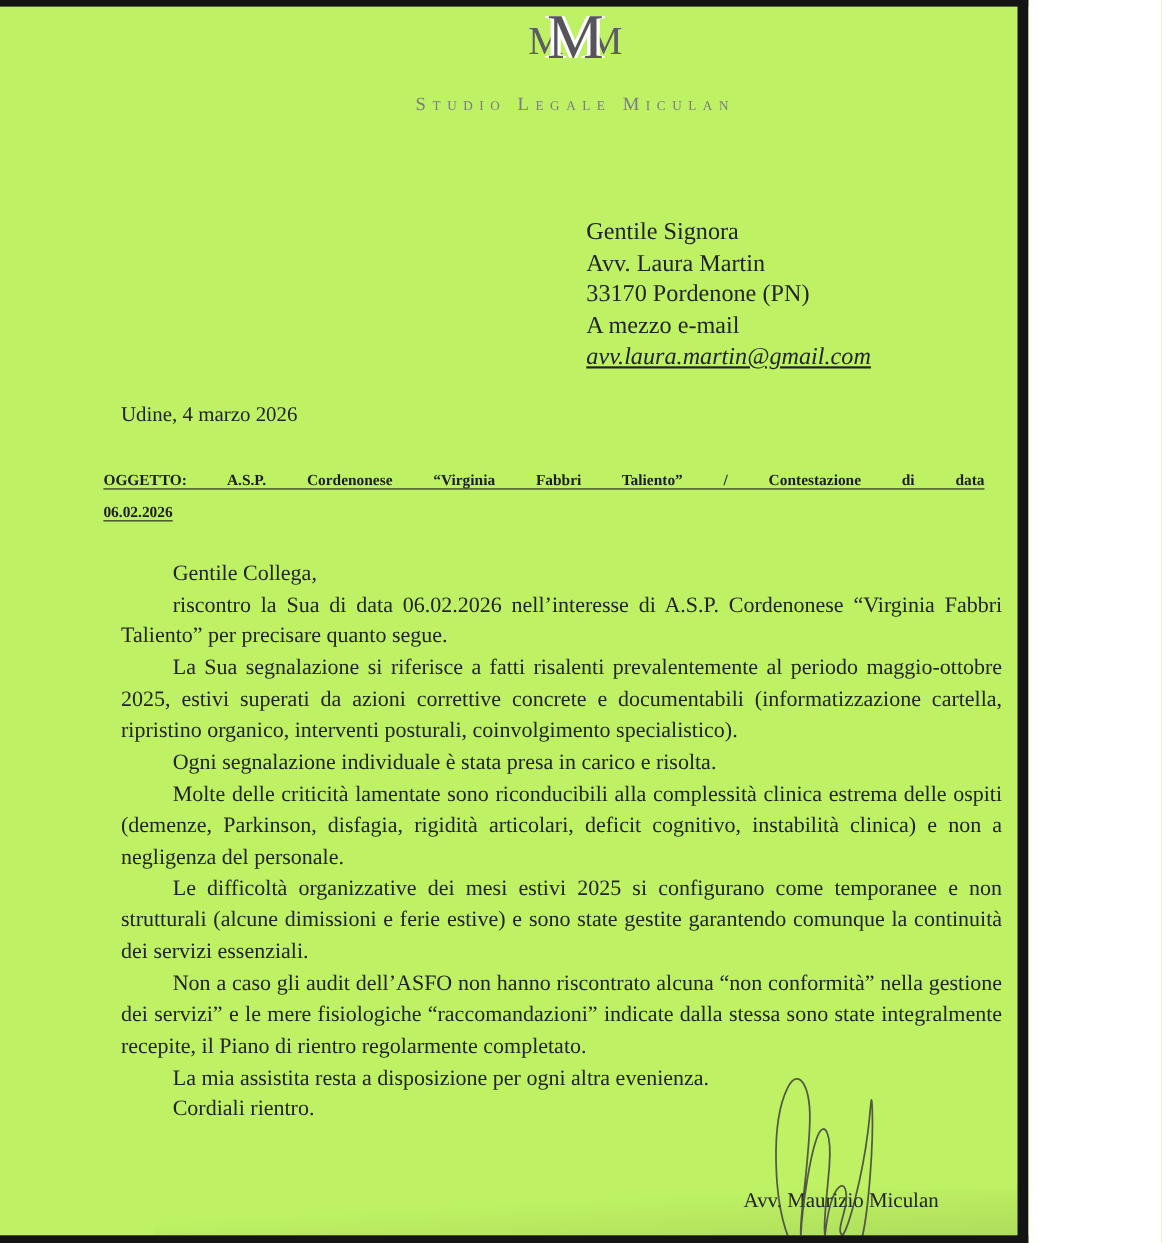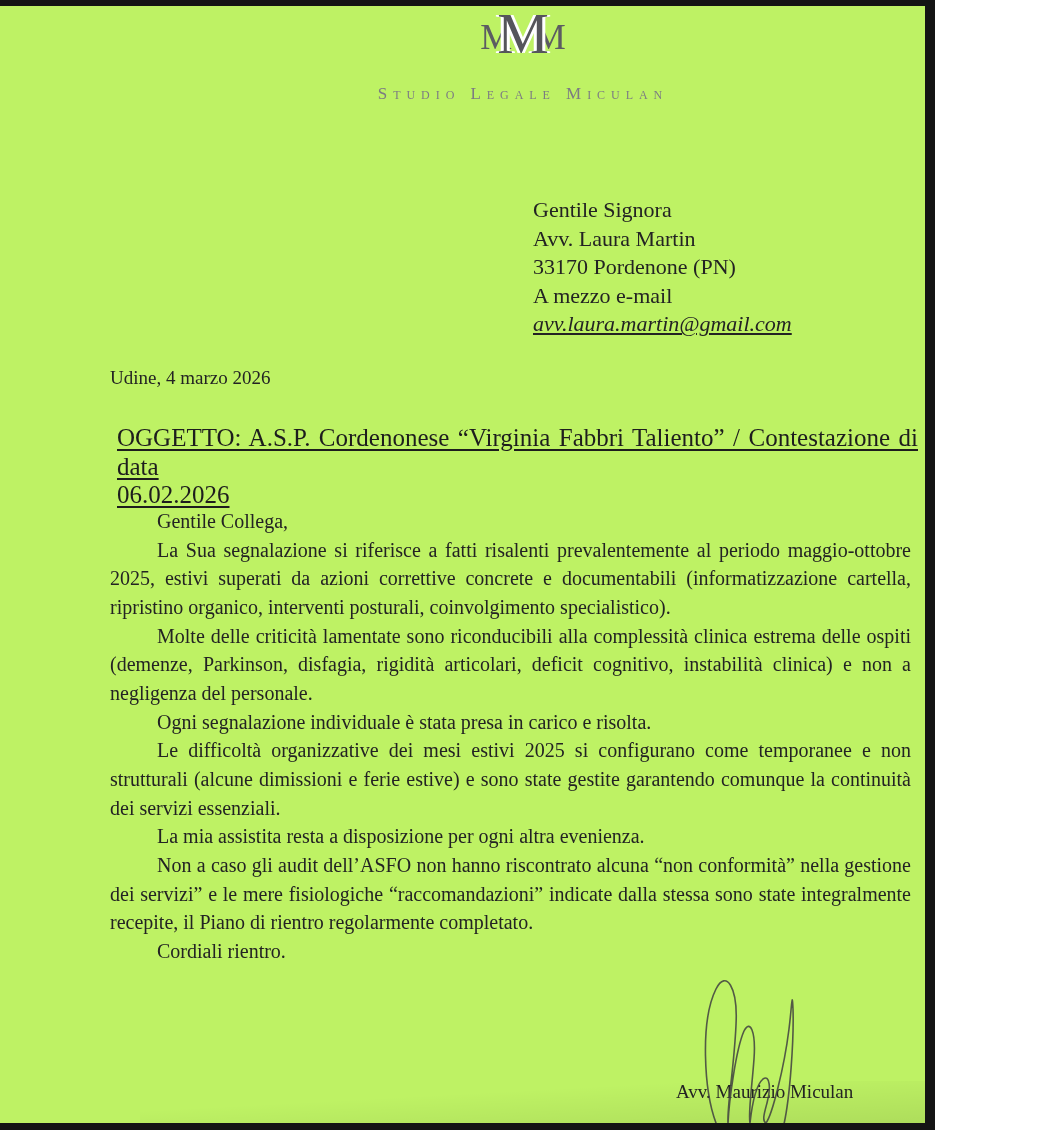--- a/index.html
+++ b/index.html
@@ -55,22 +55,22 @@
   .recipient .email { font-style: italic; text-decoration: underline; text-underline-offset: 2px; }
 
   
   .date-line {
     position: absolute; left: 110px; top: 367px;
     font-size: 19px; color: #232323;
   }
 
   
   .subject {
-    position: absolute; left: 117px; top: 424px; width: 801px;
-    font-size: 25px; font-weight: normal; line-height: 28.6px; color: #1d1d1d;
+    position: absolute; left: 94px; top: 424px; width: 801px;
+    font-size: 14px; font-weight: bold; line-height: 28.6px; color: #1d1d1d;
   }
   .subject-line1 {
     text-align: justify; text-align-last: justify;
     text-decoration: underline; text-underline-offset: 3px;
   }
   .subject-line2 { text-decoration: underline; text-underline-offset: 3px; }
 
   
   .letter-body {
     position: absolute; left: 110px; top: 507px; width: 801px;
@@ -113,26 +113,27 @@
 
   <div class="date-line">Udine, 4 marzo 2026</div>
 
   <div class="subject">
     <div class="subject-line1">OGGETTO: A.S.P. Cordenonese “Virginia Fabbri Taliento” / Contestazione di data</div>
     <div class="subject-line2">06.02.2026</div>
   </div>
 
   <div class="letter-body">
     <p>Gentile Collega,</p>
+    <p>riscontro la Sua di data 06.02.2026 nell’interesse di A.S.P. Cordenonese “Virginia Fabbri Taliento” per precisare quanto segue.</p>
     <p>La Sua segnalazione si riferisce a fatti risalenti prevalentemente al periodo maggio-ottobre 2025, estivi superati da azioni correttive concrete e documentabili (informatizzazione cartella, ripristino organico, interventi posturali, coinvolgimento specialistico).</p>
+    <p>Ogni segnalazione individuale è stata presa in carico e risolta.</p>
     <p>Molte delle criticità lamentate sono riconducibili alla complessità clinica estrema delle ospiti (demenze, Parkinson, disfagia, rigidità articolari, deficit cognitivo, instabilità clinica) e non a negligenza del personale.</p>
-    <p>Ogni segnalazione individuale è stata presa in carico e risolta.</p>
     <p>Le difficoltà organizzative dei mesi estivi 2025 si configurano come temporanee e non strutturali (alcune dimissioni e ferie estive) e sono state gestite garantendo comunque la continuità dei servizi essenziali.</p>
+    <p>Non a caso gli audit dell’ASFO non hanno riscontrato alcuna “non conformità” nella gestione dei servizi” e le mere fisiologiche “raccomandazioni” indicate dalla stessa sono state integralmente recepite, il Piano di rientro regolarmente completato.</p>
     <p>La mia assistita resta a disposizione per ogni altra evenienza.</p>
-    <p>Non a caso gli audit dell’ASFO non hanno riscontrato alcuna “non conformità” nella gestione dei servizi” e le mere fisiologiche “raccomandazioni” indicate dalla stessa sono state integralmente recepite, il Piano di rientro regolarmente completato.</p>
     <p>Cordiali rientro.</p>
   </div>
 
   <svg class="sig-svg" width="128" height="152" viewBox="0 0 128 152">
     <path d="M26 150 C14 118 10 48 26 16 C36 -4 48 14 46 52 C44 96 37 132 38 150
              C39 128 46 76 54 58 C60 46 66 58 64 86 C62 114 58 140 60 150
              C62 132 66 112 73 106 C80 101 81 116 77 130 C74 141 72 148 76 150
              C82 142 94 96 99 56 C102 32 102 16 103 36 C104 66 100 124 94 151" fill="none" stroke="#3f3f3f" stroke-width="1.6" stroke-linecap="round" opacity="0.85"></path>
   </svg>
   <div class="sig-name">Avv. Maurizio Miculan</div>

